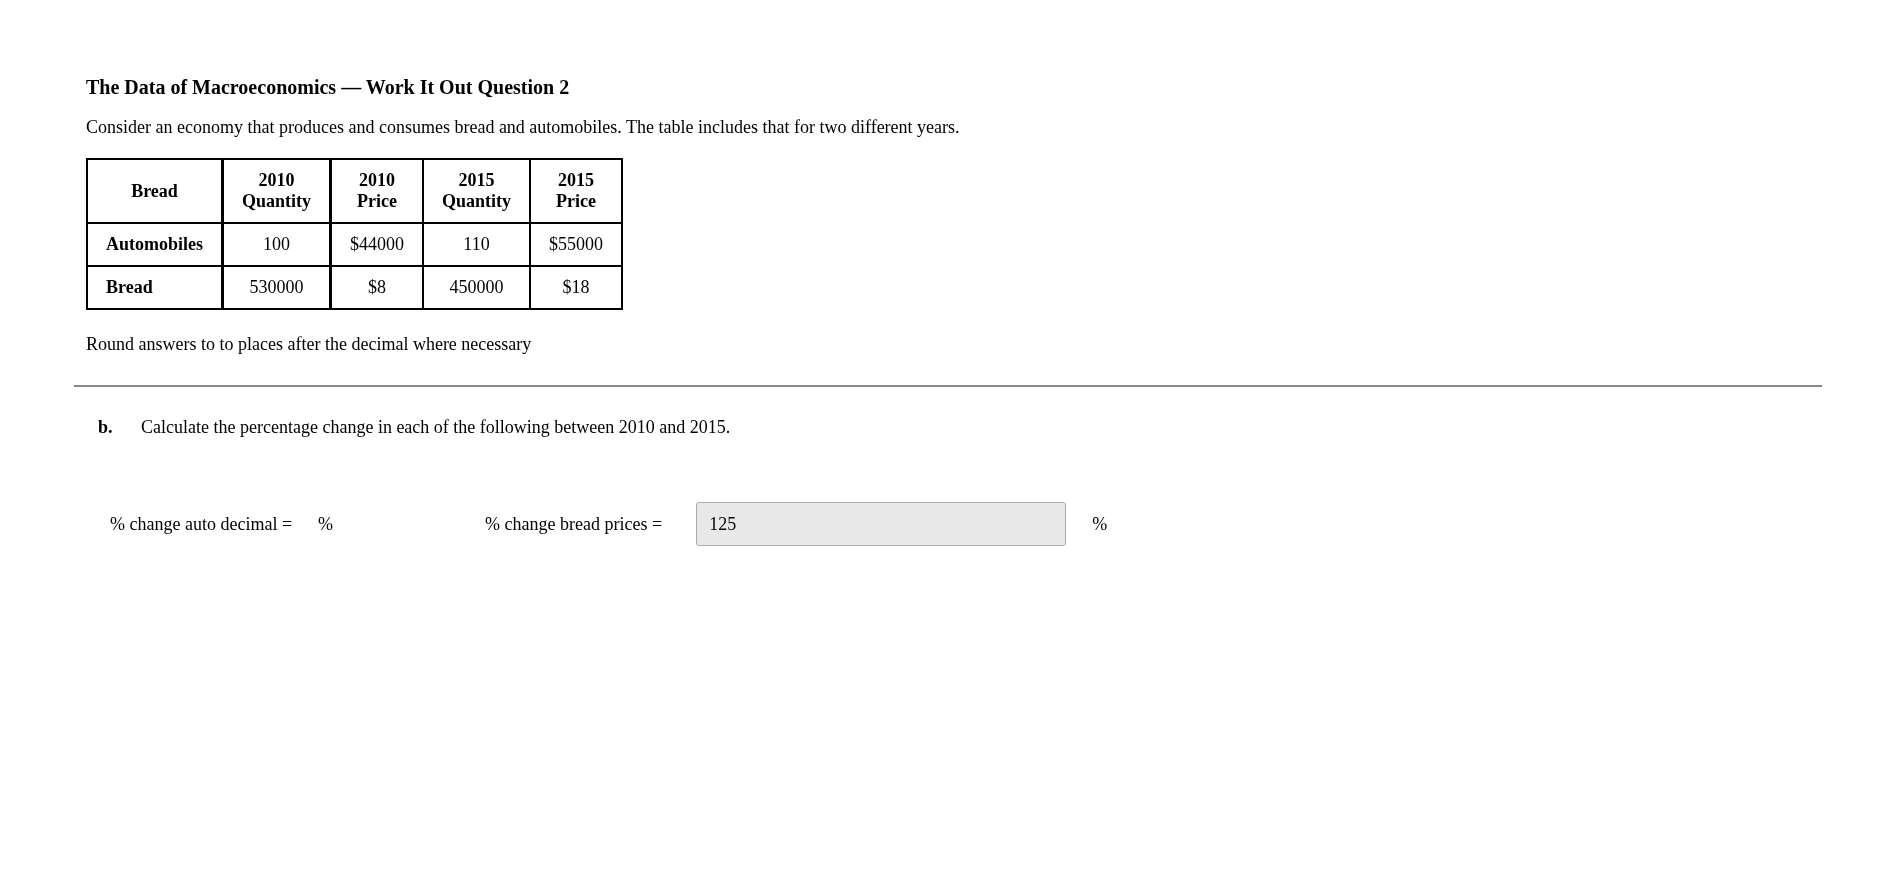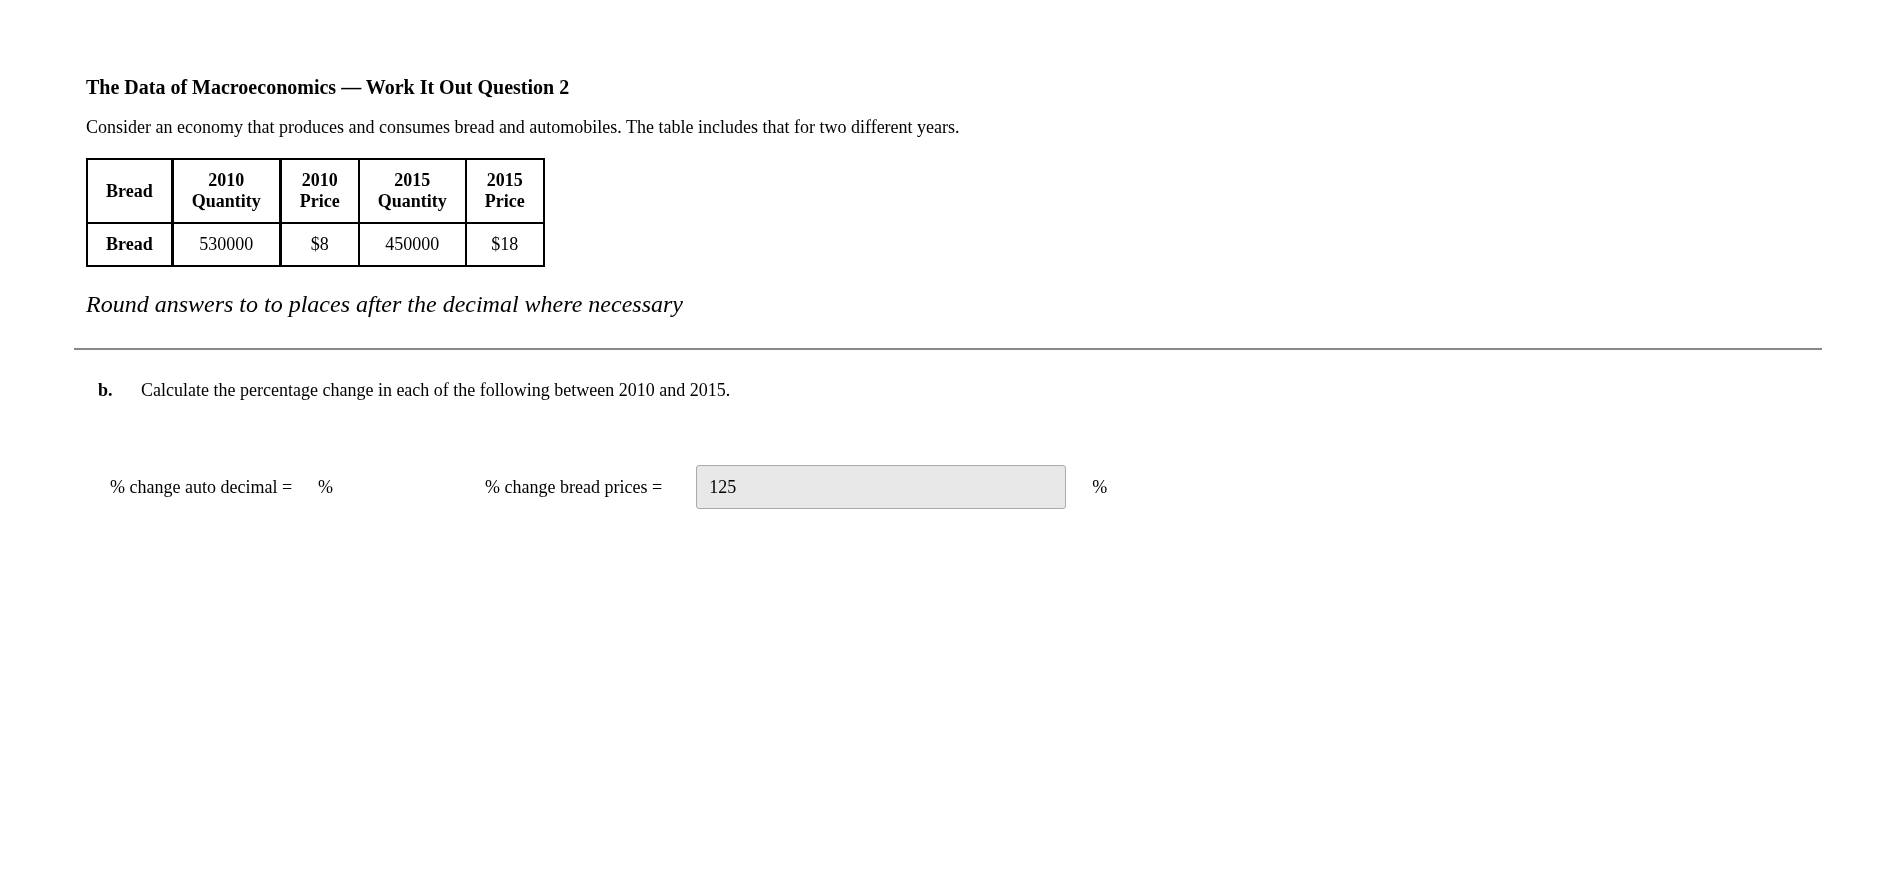--- a/index.html
+++ b/index.html
@@ -52,22 +52,21 @@
     .data-table .col-good {
       font-weight: bold;
       border-right: 3px solid #000;
     }
 
     .data-table .col-2010q {
       border-right: 3px solid #000;
     }
 
     .round-note {
-      font-style: italic;
-      font-size: 24px;
+      font-size: 18px;
       margin-bottom: 30px;
     }
 
     .divider {
       border: none;
       border-top: 2px solid #888;
       margin: 20px 0 30px 0;
     }
 
     .section-b-label {
@@ -129,20 +128,27 @@
     <tr>
       <th class="col-good">Bread</th>
       <th class="col-2010q">2010<br>Quantity</th>
       <th>2010<br>Price</th>
       <th>2015<br>Quantity</th>
       <th>2015<br>Price</th>
     </tr>
   </thead>
   <tbody>
     <tr>
+      <td class="col-good">Automobiles</td>
+      <td class="col-2010q">100</td>
+      <td>$44000</td>
+      <td>110</td>
+      <td>$55000</td>
+    </tr>
+    <tr>
       <td class="col-good">Bread</td>
       <td class="col-2010q">530000</td>
       <td>$8</td>
       <td>450000</td>
       <td>$18</td>
     </tr>
   </tbody>
 </table>
 
 <div class="round-note">Round answers to to places after the decimal where necessary</div>

